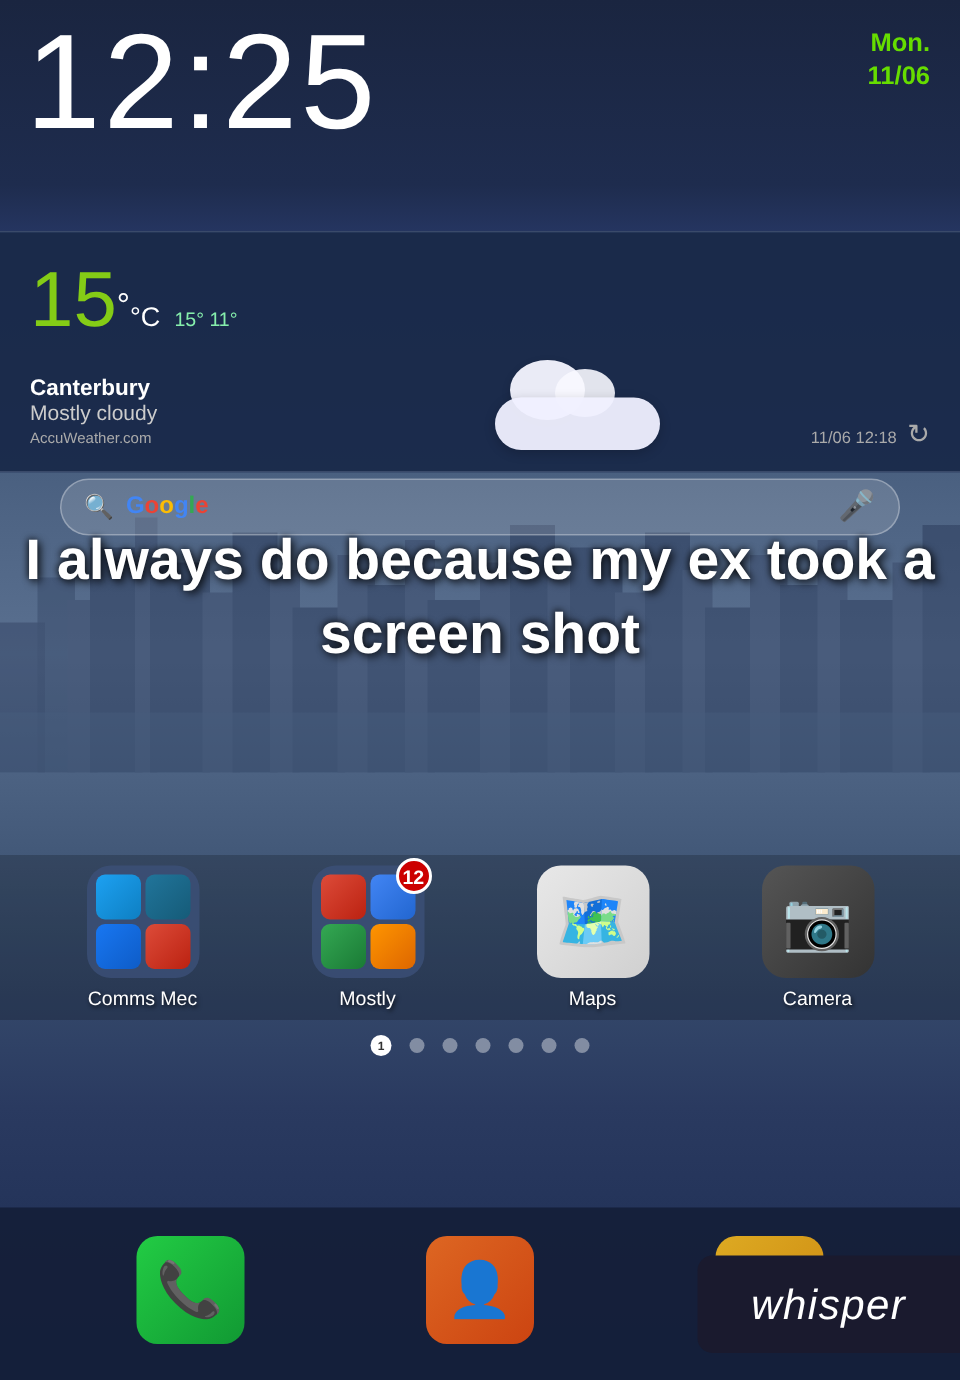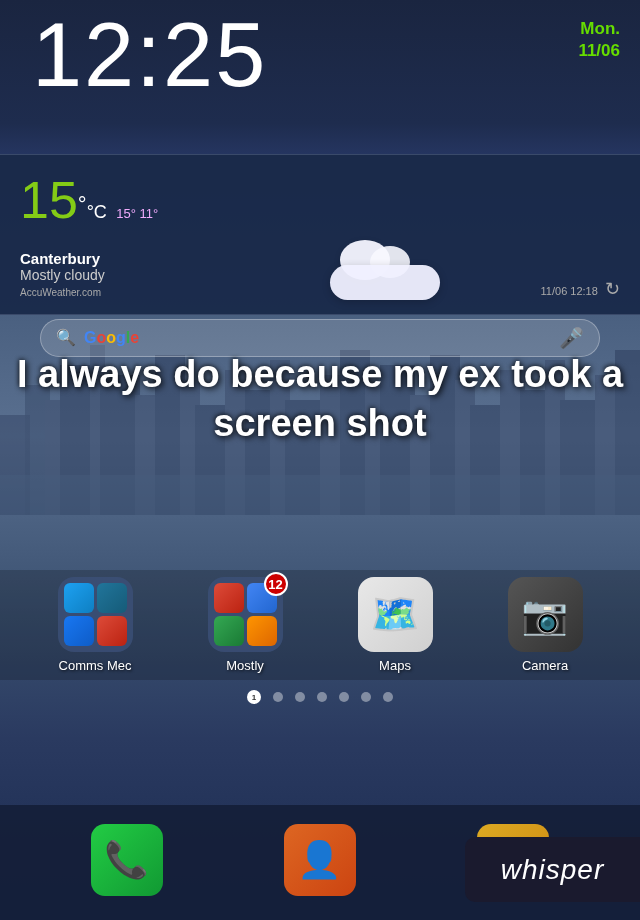--- a/index.html
+++ b/index.html
@@ -21,21 +21,21 @@
       background: linear-gradient(180deg, #1c2e50 0%, #2a3f6a 30%, #3a5080 50%, #4a6090 60%, #5a7090 70%, #3a5070 85%, #2a3a60 100%);
     }
 
     
     .top-bar {
       position: absolute;
       top: 0; left: 0; right: 0;
       height: 155px;
       background: linear-gradient(180deg, #1a2540 0%, #1e2c4e 80%, #253560 100%);
       border-bottom: 1px solid #3a4a6a;
-      padding: 10px 32px;
+      padding: 10px 17px;
     }
 
     .time-display {
       color: white;
       font-size: 90px;
       font-weight: 200;
       line-height: 1;
       letter-spacing: 2px;
       font-family: 'Arial', sans-serif;
     }
@@ -80,21 +80,21 @@
       vertical-align: super;
       font-weight: 300;
     }
 
     .weather-unit {
       color: white;
       font-size: 18px;
     }
 
     .weather-minmax {
-      color: #f0abfc;
+      color: #86efac;
       font-size: 13px;
       margin-left: 5px;
       display: inline;
     }
 
     .weather-city {
       color: white;
       font-size: 15px;
       font-weight: bold;
       margin-top: 20px;

